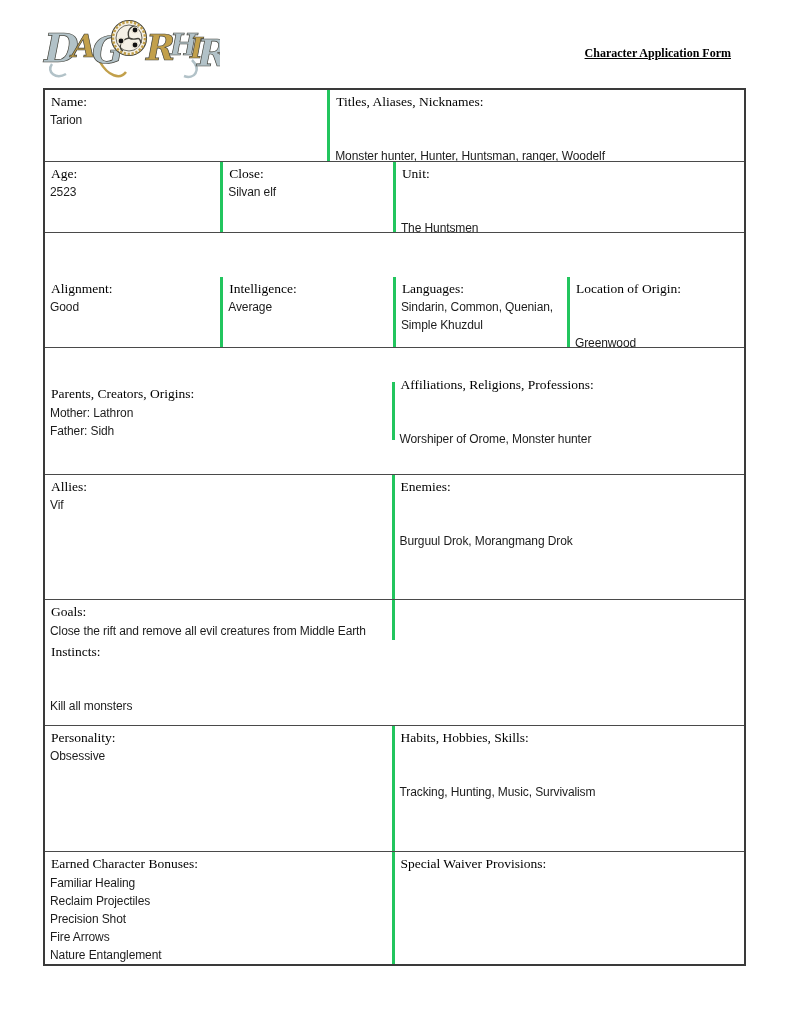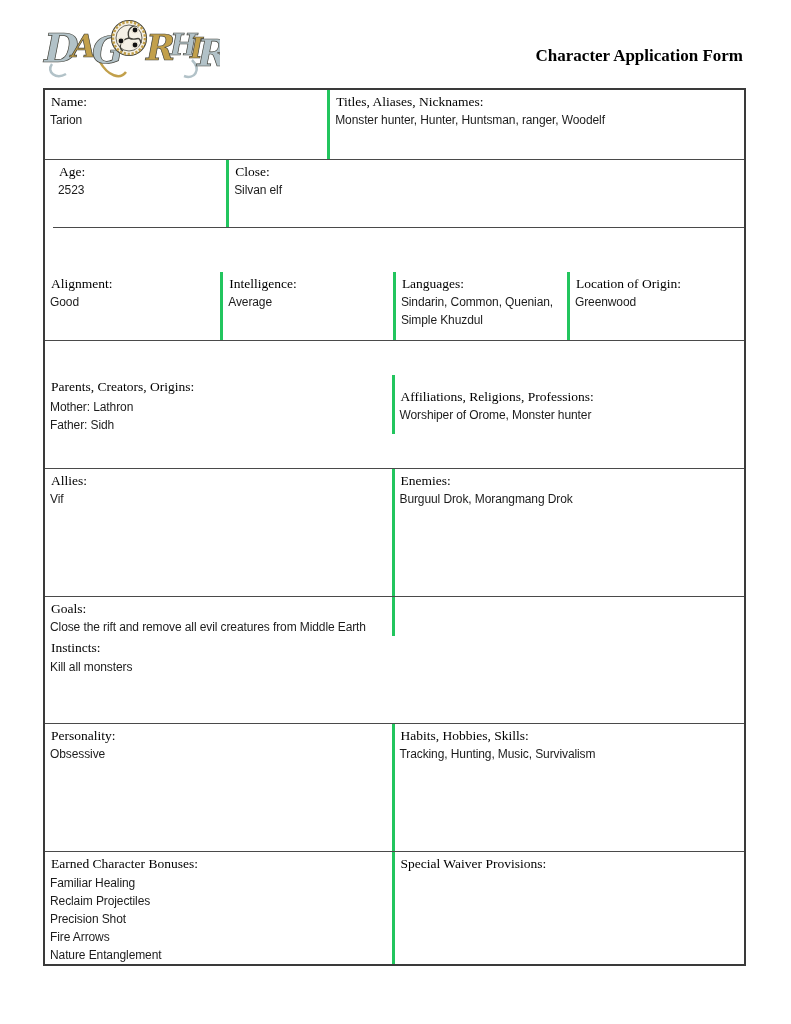--- a/index.html
+++ b/index.html
@@ -7,41 +7,42 @@
     position:relative;
     width:791px;height:1024px;
     background:#ffffff;
     font-family:"Liberation Sans",sans-serif;
     overflow:hidden;
   }
   
   .header{position:absolute;left:0;top:0;width:791px;height:88px;}
   .logo{position:absolute;left:42px;top:10px;width:178px;height:74px;}
   .page-title{
-    position:absolute;right:48px;top:46px;
+    position:absolute;right:60px;top:46px;
     font-family:"Liberation Serif",serif;
-    font-weight:bold;font-size:17px;color:#000;
+    font-weight:bold;font-size:12px;color:#000;
     white-space:nowrap;
+    text-decoration:underline;
   }
   
   .form-table{
     position:absolute;left:43px;top:88px;width:703px;height:878px;
     border:2px solid #3a3a3a;
     box-sizing:border-box;
     display:flex;flex-direction:column;
     background:#fff;
   }
   .row{display:flex;flex-direction:row;border-bottom:1px solid #4a4a4a;box-sizing:border-box;}
   .row:last-child{border-bottom:none;flex:1;}
   .cell{
     box-sizing:border-box;border-right:3px solid #22c55e;
     overflow:hidden;display:flex;flex-direction:column;
   }
-  .cell:last-child{border-right:none;}
-  .r1{height:72px;} .r2{height:71px;margin-left:8px;} .r3{height:71px;margin-top:44px;}
+  .cell:last-child{border-right:none;gap:36px;}
+  .r1{height:72px;} .r2{height:71px;} .r3{height:71px;margin-top:44px;}
   .r4{height:133px;align-items:center;} .r5{height:132px;} .r6{height:132px;flex-direction:column;} .r7{height:132px;}
   .w-name{width:40.8%;} .w-titles{width:59.2%;}
   .w-q1{width:25.5%;} .w-q2{width:24.7%;} .w-q3{width:24.9%;} .w-q4{width:24.9%;}
   .w-half{width:50%;}
   .label{
     font-family:"Liberation Serif",serif;
     font-size:13.5px;color:#000;
     padding:4px 4px 1px 6px;
     line-height:1.2;
   }
@@ -108,20 +109,24 @@
 
     <div class="row r2">
       <div class="cell w-q1">
         <div class="label">Age:</div>
         <div class="value">2523</div>
       </div>
       <div class="cell w-q2">
         <div class="label">Close:</div>
         <div class="value">Silvan elf</div>
       </div>
+      <div class="cell w-q3">
+        <div class="label">Unit:</div>
+        <div class="value">The Huntsmen</div>
+      </div>
     </div>
 
     <div class="row r3">
       <div class="cell w-q1">
         <div class="label">Alignment:</div>
         <div class="value">Good</div>
       </div>
       <div class="cell w-q2">
         <div class="label">Intelligence:</div>
         <div class="value">Average</div>

